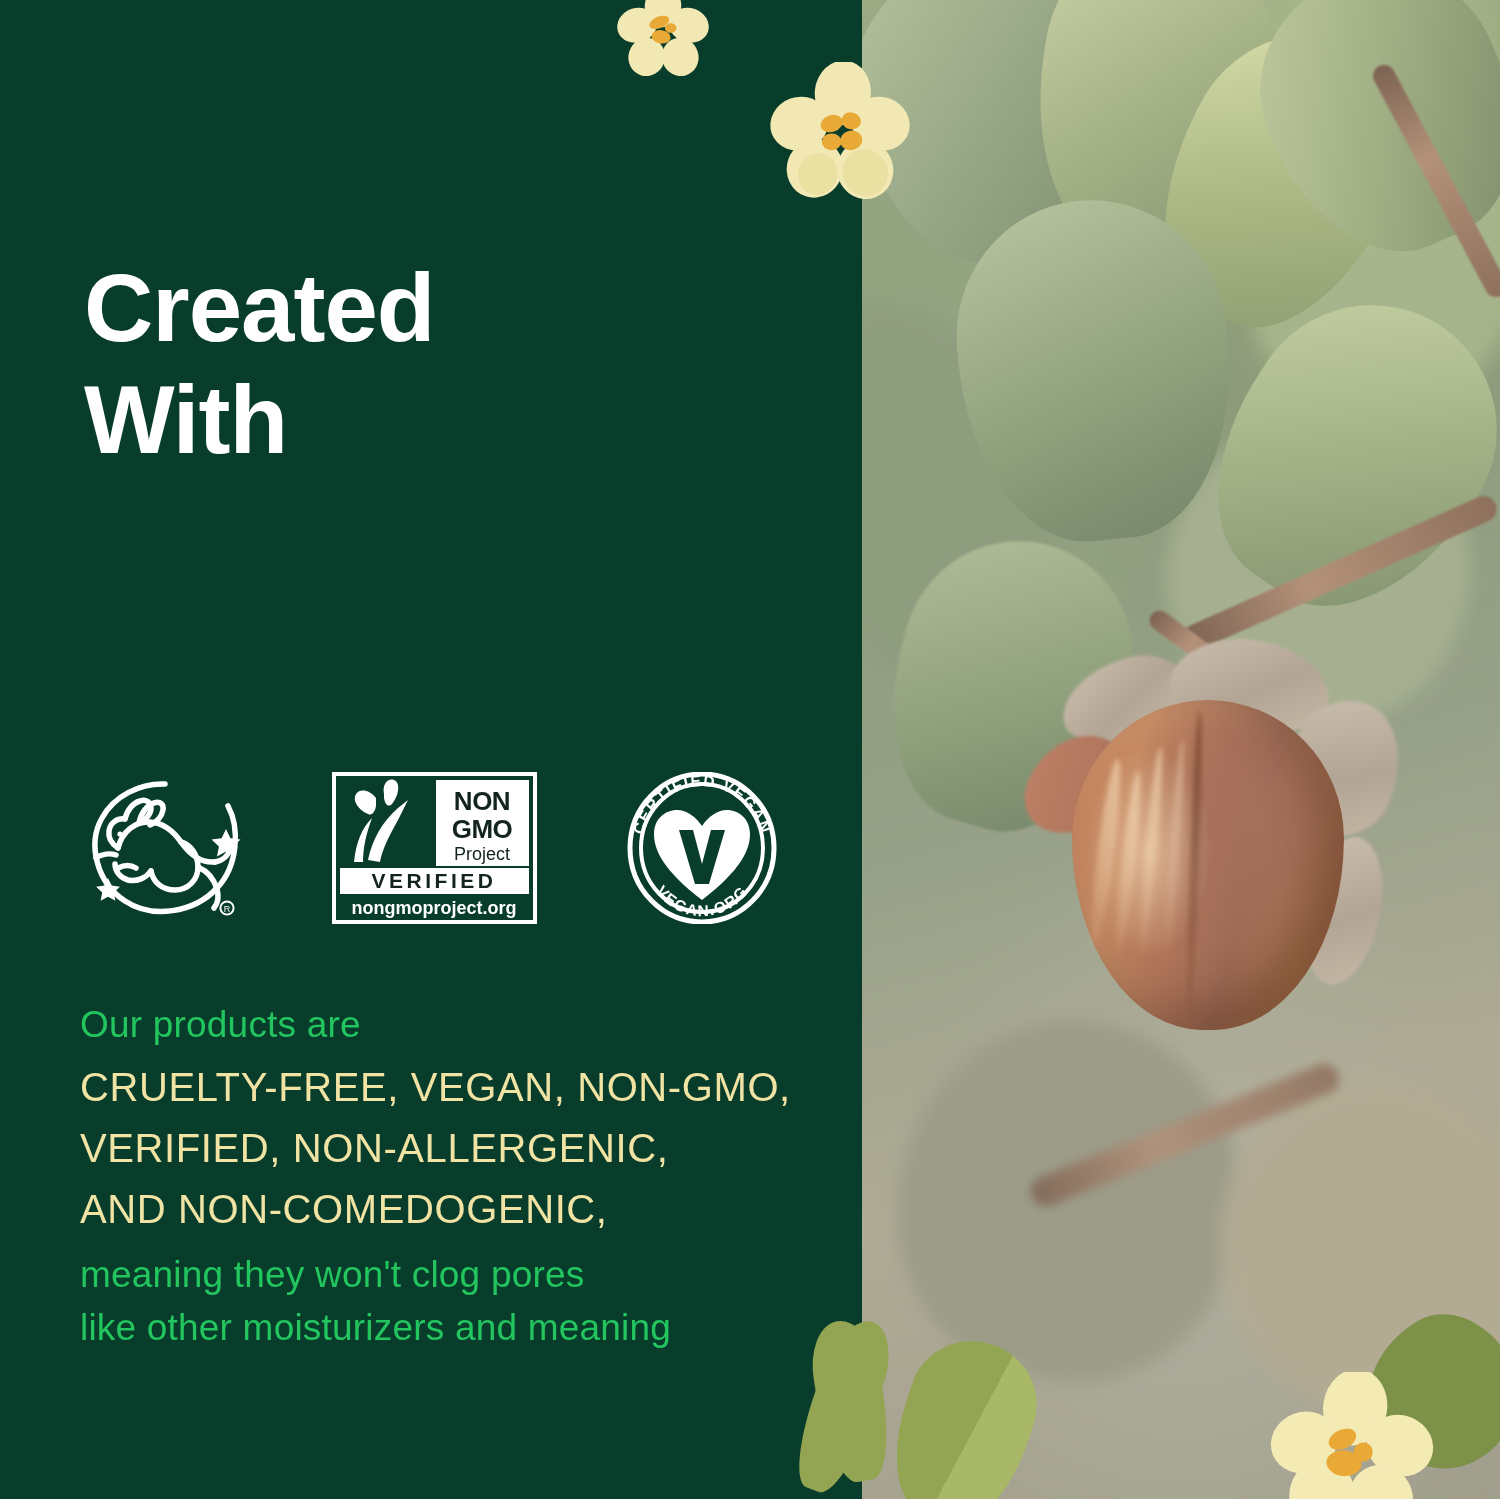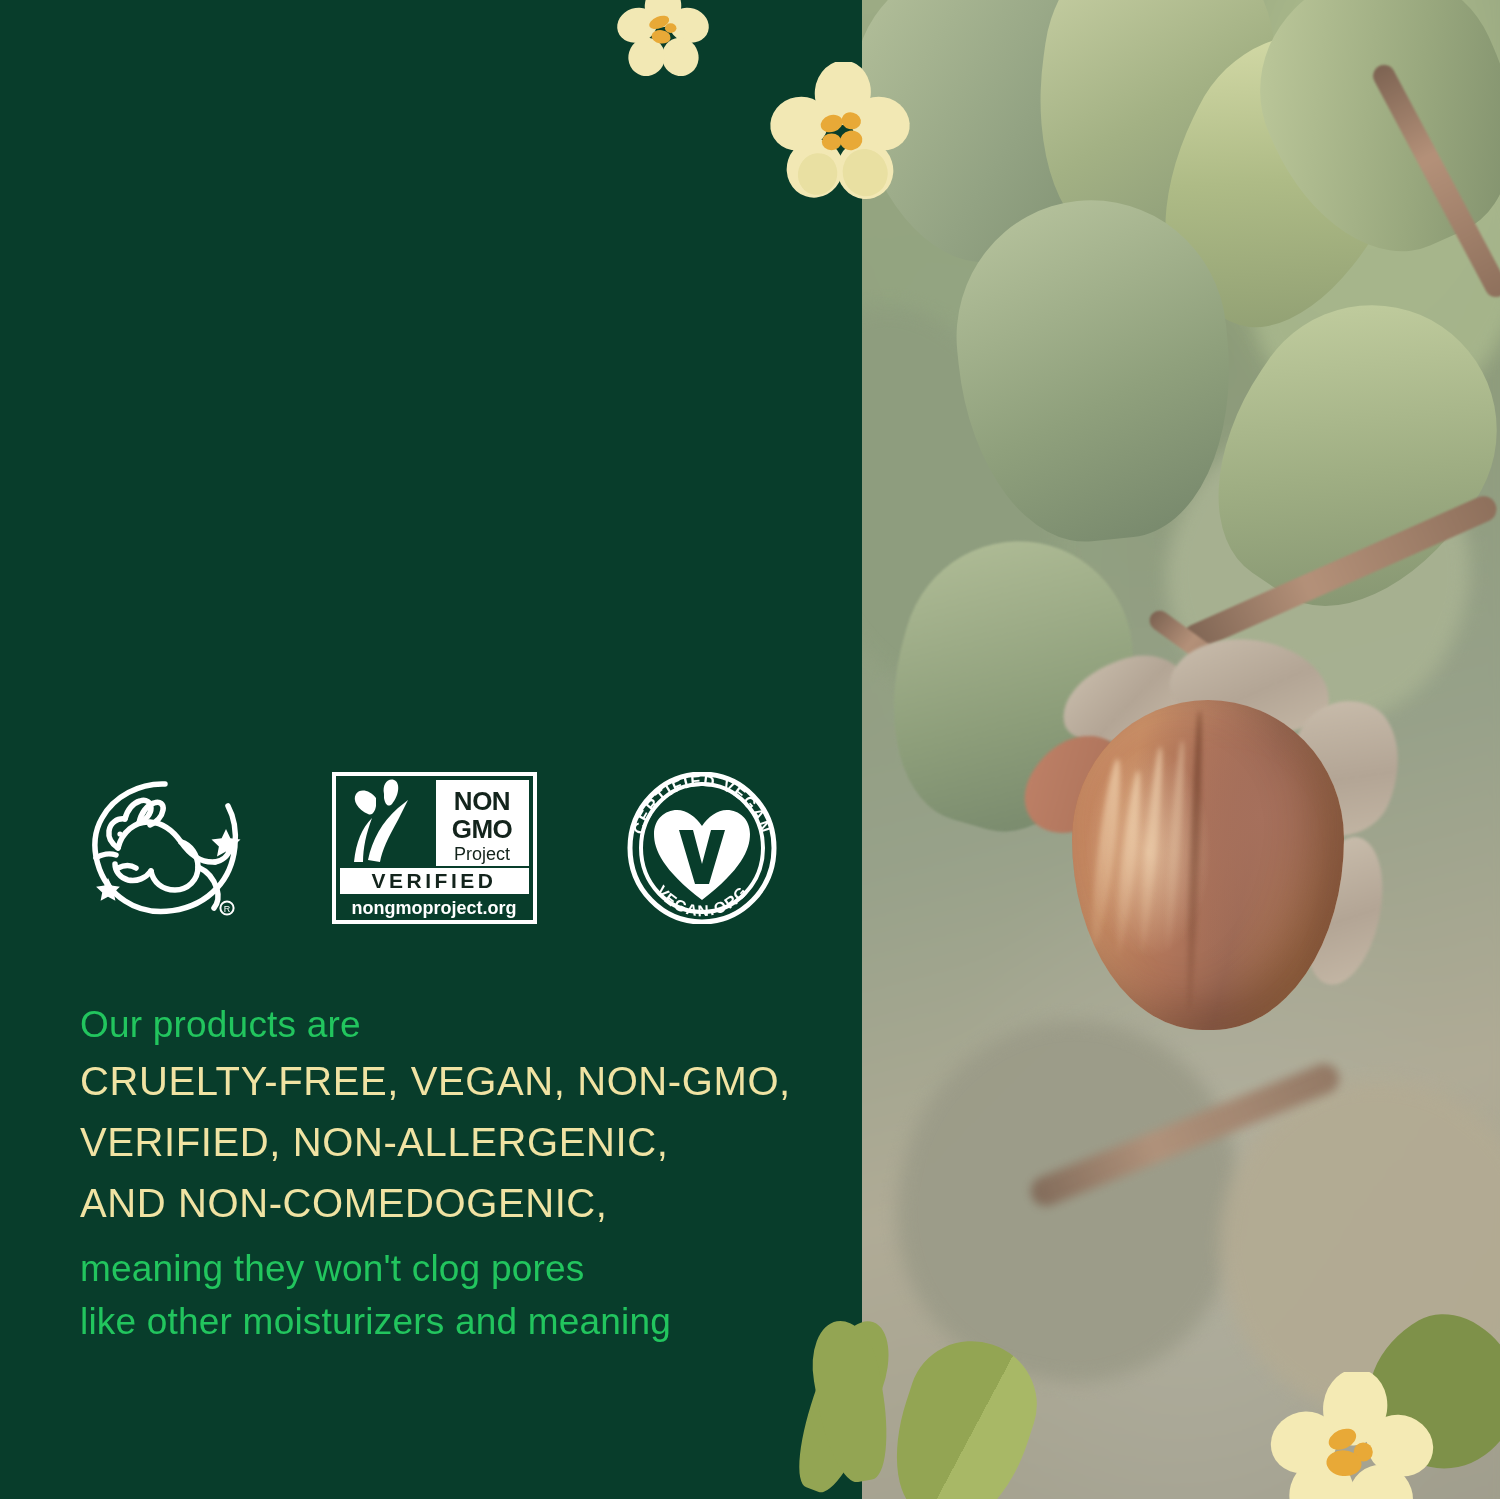--- a/index.html
+++ b/index.html
@@ -91,21 +91,21 @@
   
   .copy { position:absolute; left:80px; top:998px; width:760px; }
   .line-sage {
     color:#22c55e; font-size:37px; line-height:1.44;
     letter-spacing:.2px; white-space:nowrap;
   }
   .line-claim {
     color:#f0e3a3; font-size:40px; line-height:1.52;
     letter-spacing:.6px; white-space:nowrap;
   }
-  .claims { }
+  .claims { margin-top:6px; }
   .foot { margin-top:8px; }
 
   
   .flower { position:absolute; }
   .deco-leaf {
     position:absolute;
     background:#93a553;
     border-radius:56% 56% 44% 44% / 38% 38% 62% 62%;
   }
 </style>
@@ -155,20 +155,22 @@
       <div class="nut-ridge" style="left:50px;top:70px;width:13px;height:185px;transform:rotate(6deg);"></div>
       <div class="nut-ridge" style="left:74px;top:46px;width:11px;height:205px;transform:rotate(5deg);"></div>
       <div class="nut-ridge" style="left:98px;top:40px;width:10px;height:212px;transform:rotate(4deg);opacity:.7;"></div>
       <div class="nut-ridge" style="left:118px;top:10px;width:9px;height:300px;transform:rotate(2deg);background:linear-gradient(180deg,rgba(90,45,25,.55),rgba(90,45,25,.15));"></div>
     </div>
   </div>
 
   <div class="panel">
 
     <h1 class="headline">
+      <span>Created</span>
+      <span>With</span>
     </h1>
 
     <div class="badges">
 
       <div class="badge bunny">
         <svg viewBox="0 0 168 152" width="168" height="152">
           <g fill="none" stroke="#ffffff" stroke-width="5.5" stroke-linecap="round" stroke-linejoin="round">
 
             <path d="M150 34 C162 56 160 94 139 116 C116 141 74 147 47 129 C19 111 9 72 24 46 C36 24 62 11 87 12"></path>
 

